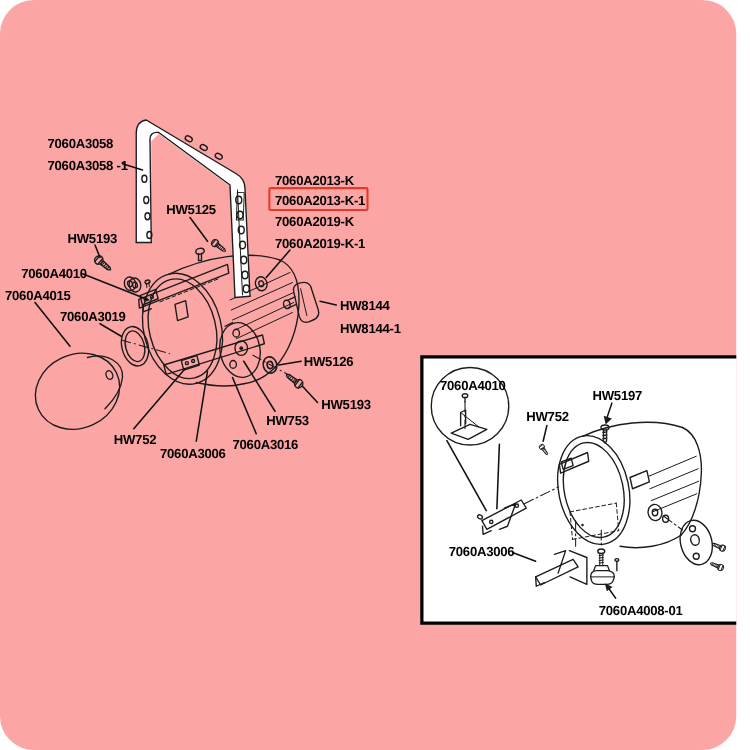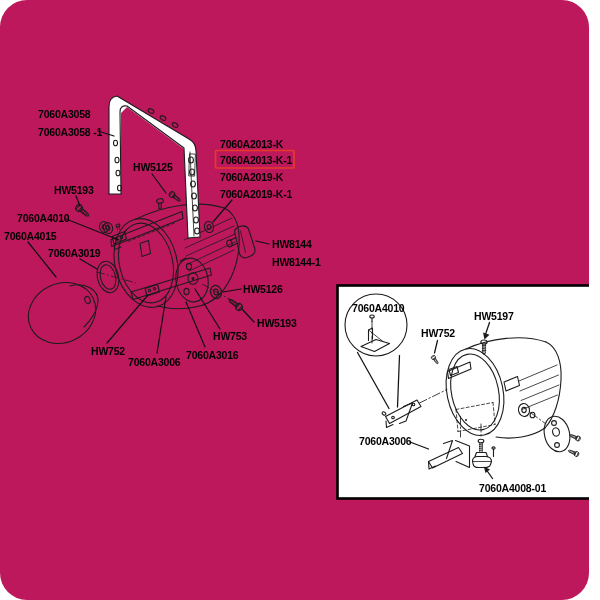--- a/index.html
+++ b/index.html
@@ -1,16 +1,16 @@
 <!DOCTYPE html>
 <html><head>
 <meta charset="utf-8">
 <style>
   html,body{margin:0;padding:0;background:#fff;}
-  .canvas{position:relative;width:589px;height:600px;background:#be185d;overflow:hidden;
+  .canvas{position:relative;width:589px;height:600px;background:#fca5a5;overflow:hidden;
           font-family:"Liberation Sans",sans-serif;border-radius:27px;}
   svg{position:absolute;left:0;top:0;}
   .art{stroke:#1c1c1c;fill:none;stroke-width:1.1;stroke-linecap:round;stroke-linejoin:round;}
   .thin{stroke-width:0.8;}
   .leader{stroke:#111;fill:none;stroke-width:1.25;stroke-linecap:round;}
   .dashdot{stroke:#1c1c1c;fill:none;stroke-width:0.85;stroke-dasharray:8 2.5 1.5 2.5;}
   .dashed{stroke:#1c1c1c;fill:none;stroke-width:0.8;stroke-dasharray:3 2.2;}
   .lbl{font-family:"Liberation Sans",sans-serif;font-weight:700;font-size:10.5px;
        letter-spacing:-0.2px;fill:#000;}
   .whitefill{fill:#ffffff;stroke:none;}

